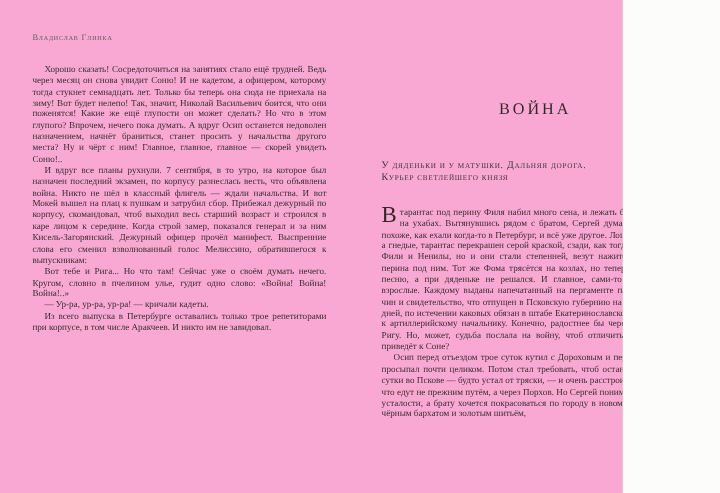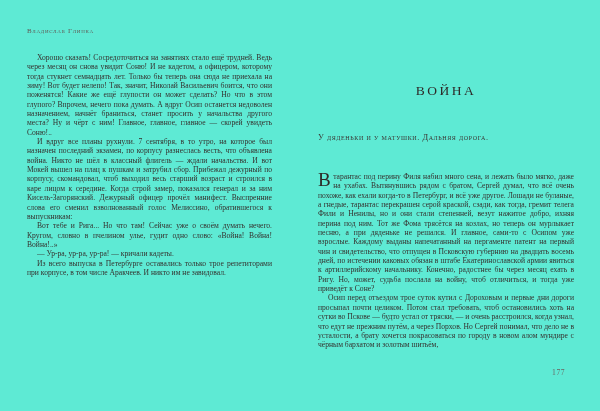--- a/index.html
+++ b/index.html
@@ -3,21 +3,21 @@
 <meta charset="utf-8">
 <style>
   html, body { margin: 0; padding: 0; }
   body {
     width: 600px; height: 411px;
     background: #fcfcfa;
     font-family: "Liberation Serif", "DejaVu Serif", serif;
     color: #35312e;
     -webkit-text-size-adjust: none;
   }
-  .spread { position: relative; width: 600px; height: 411px; overflow: hidden; background: #5eead4; }
+  .spread { position: relative; width: 519px; height: 411px; overflow: hidden; background: #f9a8d4; }
   .page { position: absolute; top: 0; height: 411px; }
   .page-left  { left: 27px;  width: 257px; }
   .page-right { left: 318px; width: 256px; }
 
   .running-head {
     position: absolute; top: 27px; left: 0;
     font-variant: small-caps;
     font-size: 7px; letter-spacing: 0.7px;
     color: #5f5b57;
   }
@@ -80,20 +80,21 @@
       <p class="body-p">Вот тебе и Рига... Но что там! Сейчас уже о своём думать нечего. Кругом, словно в пчелином улье, гудит одно слово: «Война! Война! Война!..»</p>
       <p class="body-p">— Ур-ра, ур-ра, ур-ра! — кричали кадеты.</p>
       <p class="body-p">Из всего выпуска в Петербурге оставались только трое репетиторами при корпусе, в том числе Аракчеев. И никто им не завидовал.</p>
     </div>
   </div>
 
   <div class="page page-right">
     <h1 class="chapter-title">ВОЙНА</h1>
     <div class="chapter-subtitle">
       <div>У дяденьки и у матушки. Дальняя дорога.</div>
+      <div>Курьер светлейшего князя</div>
     </div>
     <div class="body-block-right">
       <p class="body-p no-indent"><span class="dropcap">В</span><span>тарантас под перину Филя набил много сена, и лежать было мягко, даже на ухабах. Вытянувшись рядом с братом, Сергей думал, что всё очень похоже, как ехали когда-то в Петербург, и всё уже другое. Лошади не буланые, а гнедые, тарантас перекрашен серой краской, сзади, как тогда, гремит телега Фили и Ненилы, но и они стали степенней, везут нажитое добро, ихняя перина под ним. Тот же Фома трясётся на козлах, но теперь он мурлыкает песню, а при дяденьке не решался. И главное, сами-то с Осипом уже взрослые. Каждому выданы напечатанный на пергаменте патент на первый чин и свидетельство, что отпущен в Псковскую губернию на двадцать восемь дней, по истечении каковых обязан в штабе Екатеринославской армии явиться к артиллерийскому начальнику. Конечно, радостнее бы через месяц ехать в Ригу. Но, может, судьба послала на войну, чтоб отличиться, и тогда уже приведёт к Соне?</span></p>
       <p class="body-p">Осип перед отъездом трое суток кутил с Дороховым и первые дни дороги просыпал почти целиком. Потом стал требовать, чтоб остановились хоть на сутки во Пскове — будто устал от тряски, — и очень расстроился, когда узнал, что едут не прежним путём, а через Порхов. Но Сергей понимал, что дело не в усталости, а брату хочется покрасоваться по городу в новом алом мундире с чёрным бархатом и золотым шитьём,</p>
     </div>
     <div class="page-number">177</div>
   </div>
 
 </div>
 

